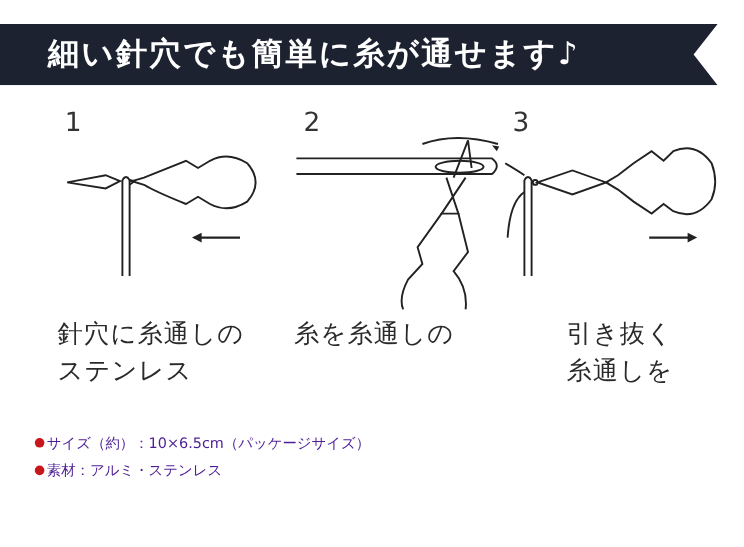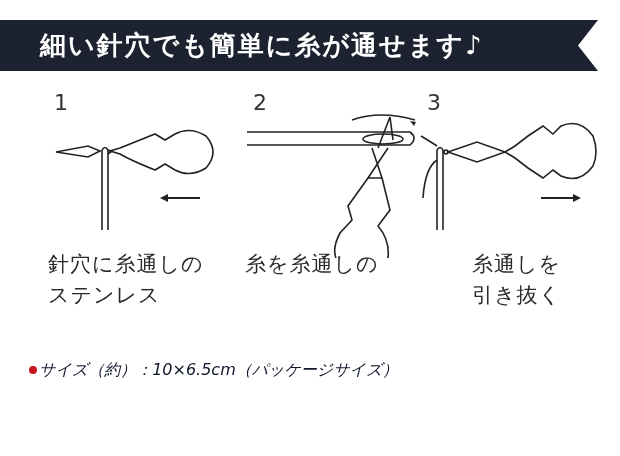--- a/index.html
+++ b/index.html
@@ -4,23 +4,23 @@
 <style>
   html, body { margin:0; padding:0; background:#ffffff; }
   body { width:620px; height:456px; position:relative; overflow:hidden;
          font-family:"DejaVu Sans", sans-serif; color:#2b2b2b; }
   .banner { position:absolute; left:0; top:20px; width:600px; height:58px; }
   .banner svg { position:absolute; left:0; top:0; }
   .banner-title { position:absolute; left:40px; top:0; height:51px; line-height:51px;
                   color:#ffffff; font-size:26px; font-weight:bold; letter-spacing:2px; white-space:nowrap; }
   .step-num { position:absolute; top:90px; font-size:22px; color:#333; font-family:"DejaVu Sans", sans-serif; }
   .illus { position:absolute; top:108px; }
-  .caption { position:absolute; top:249px; font-size:21px; line-height:31px; color:#2a2a2a; letter-spacing:1px; }
+  .caption { position:absolute; top:263px; font-size:21px; line-height:31px; color:#2a2a2a; letter-spacing:1px; }
   .specs { position:absolute; left:29px; top:358px; }
-  .spec { font-size:16px; line-height:23px; color:#0f172a; white-space:nowrap;font-style:italic; }
+  .spec { font-size:12px; line-height:23px; color:#4c1d95; white-space:nowrap; }
   .bullet { display:inline-block; width:8px; height:8px; border-radius:50%; background:#c8161d; margin-right:2px; vertical-align:middle; position:relative; top:-1px; }
 </style>
 </head>
 <body>
 
 <div class="banner">
   <svg width="600" height="51" viewBox="0 0 600 51">
     <polygon points="0,0 598,0 578,25.5 598,51 0,51" fill="#1d2230"></polygon>
   </svg>
   <div class="banner-title">細い針穴でも簡単に糸が通せます♪</div>
@@ -66,21 +66,24 @@
   <path d="M22,52 Q10,60 8,90"></path>
   <circle cx="31" cy="44" r="2"></circle>
   <path d="M33,44 L62,34 L90,44 L62,54 Z"></path>
   <path d="M90,44 L100,38 L113,28 L128,18 L138,26 L146,18 Q165,10 178,28 Q184,44 178,58 Q165,76 146,68 L138,62 L128,70 L113,60 L100,50 Z"></path>
   <g>
     <line x1="126" y1="90" x2="162" y2="90" stroke-width="2"></line>
     <polygon points="166,90 158,86 158,94" fill="#222" stroke="none"></polygon>
   </g>
 </svg>
 <div class="caption" style="left:472px;">
+  <div>引き抜く</div>
   <div>糸通しを</div>
-  <div>引き抜く</div>
 </div>
 
 <div class="specs">
   <div class="spec">
     <span class="bullet"></span><span>サイズ（約）：10×6.5cm（パッケージサイズ）</span>
   </div>
+  <div class="spec">
+    <span class="bullet"></span><span>素材：アルミ・ステンレス</span>
+  </div>
 </div>
 
 </body></html>

